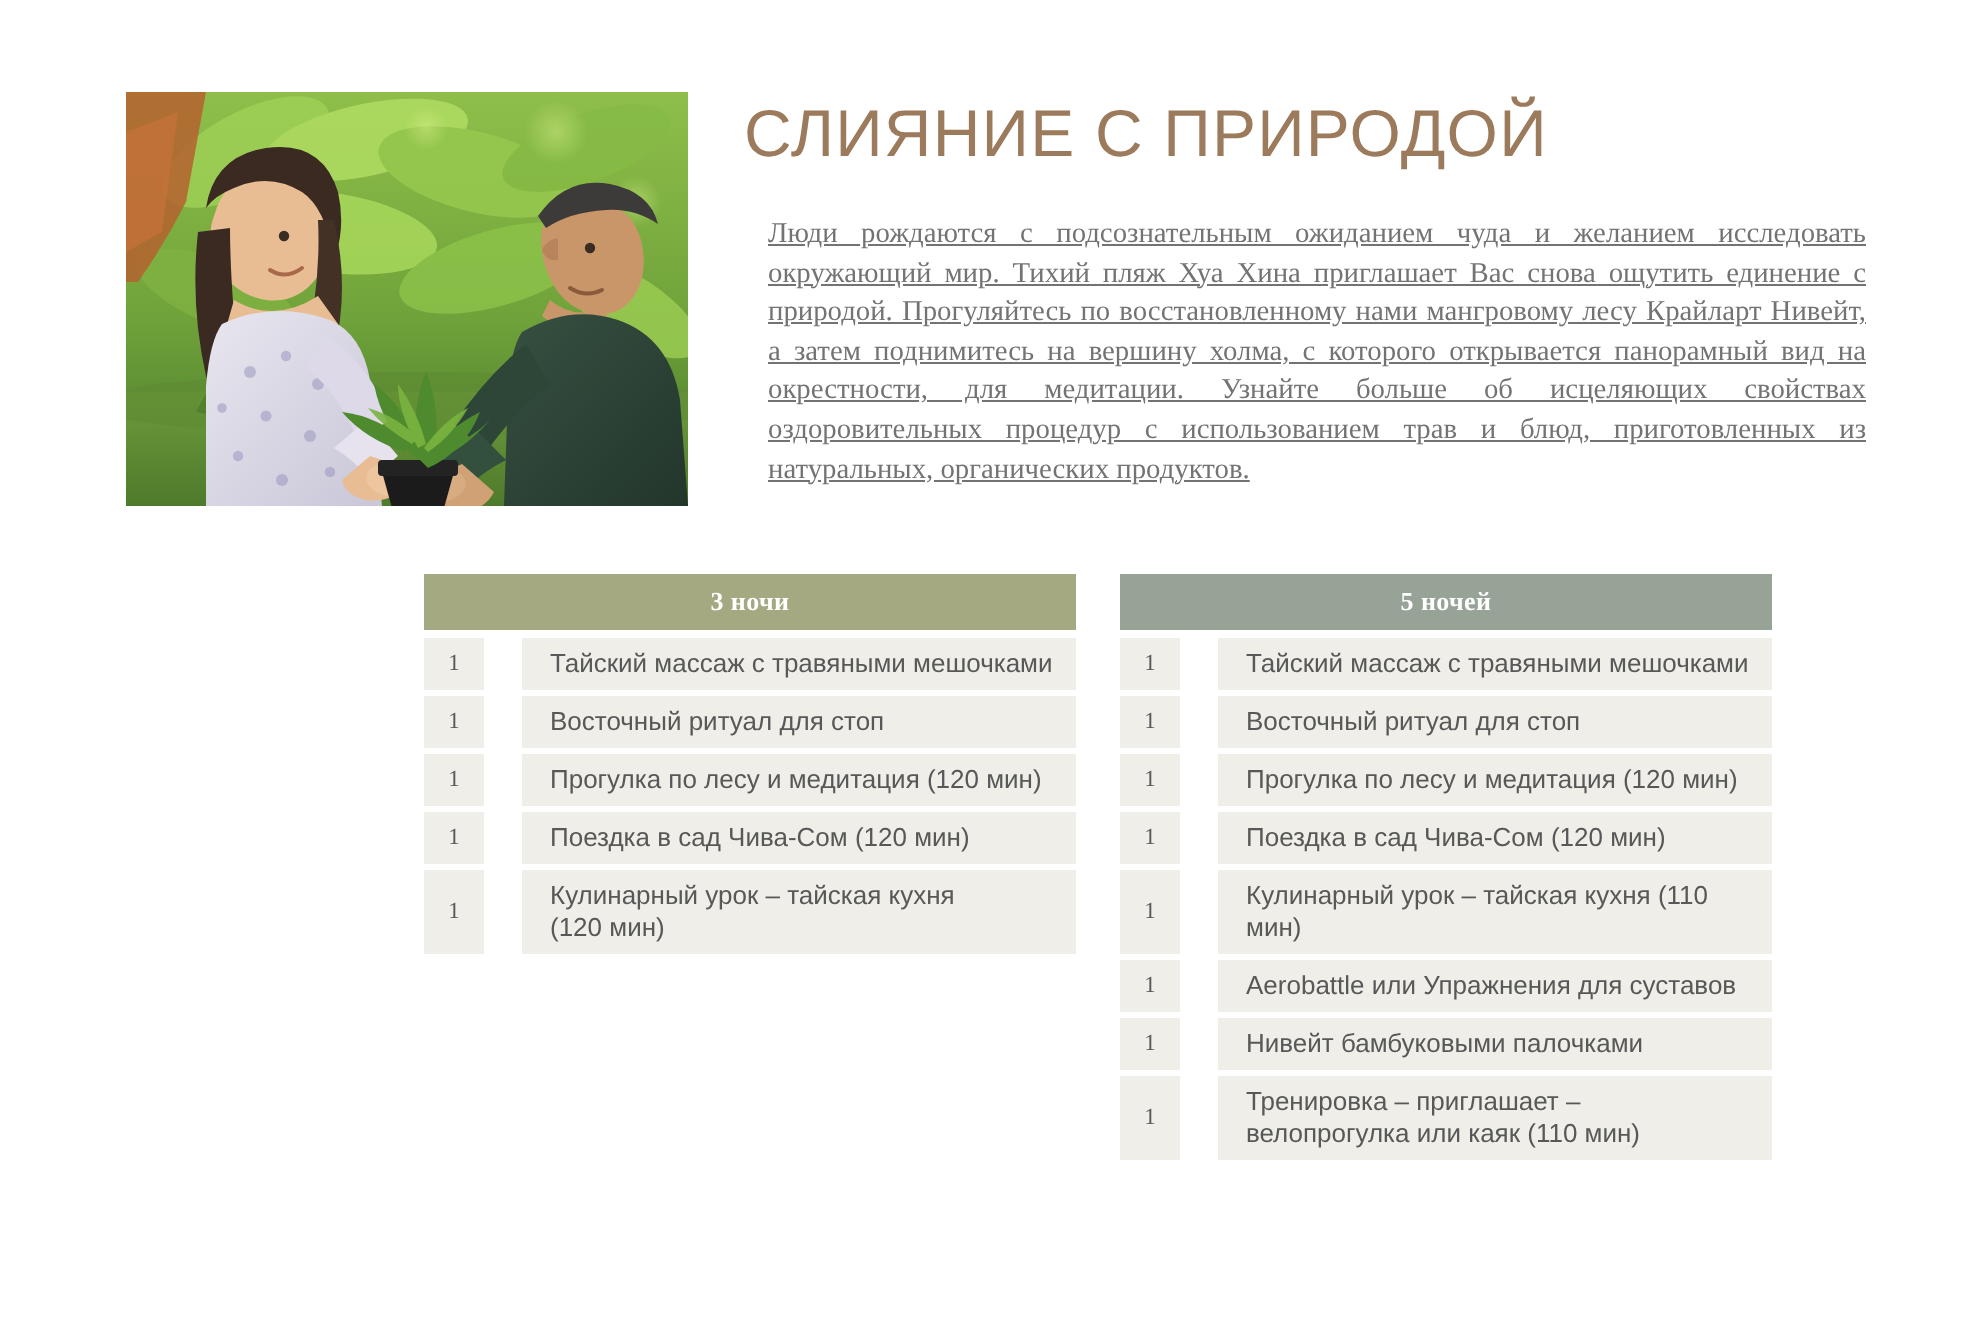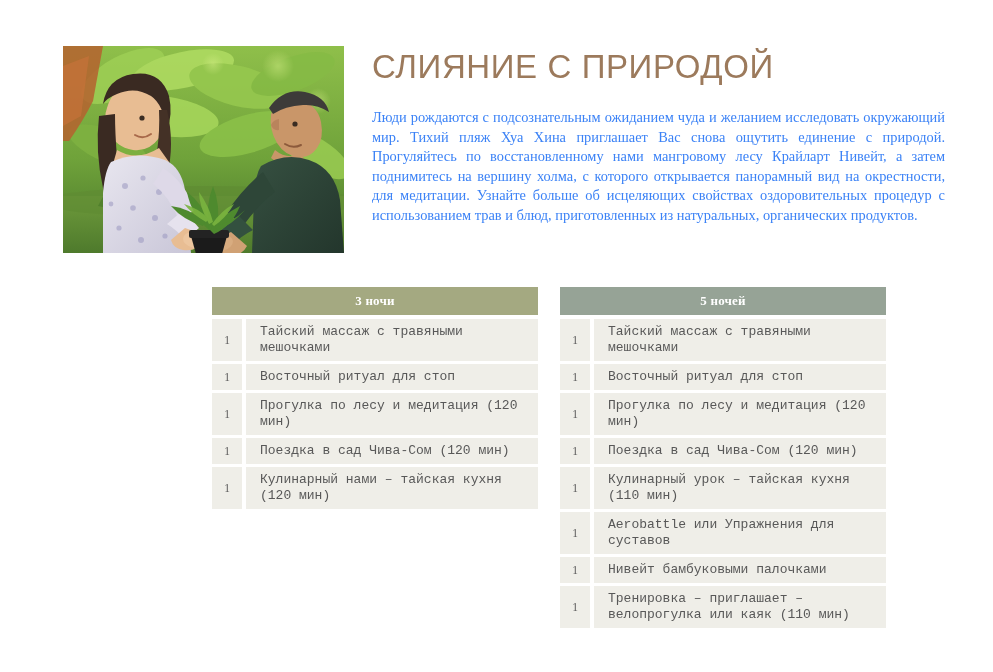--- a/index.html
+++ b/index.html
@@ -47,28 +47,29 @@
     font-family: "Liberation Sans", sans-serif;
     font-size: 33px;
     font-weight: 400;
     letter-spacing: 0.6px;
     color: #9c7a5c;
     line-height: 1.15;
     white-space: nowrap;
   }
 
   .hero-body {
-    margin: 0;
+    margin: 12px;
     margin-top: 22px;
     font-family: "Liberation Serif", serif;
     font-size: 14.4px;
     line-height: 19.6px;
-    color: #3b82f6;
+    color: #737373;
     text-align: justify;
     text-justify: inter-word;
+    text-decoration: underline;
   }
 
   
   .tables {
     position: absolute;
     left: 212px;
     top: 287px;
     width: 658px;
   }
   .pkg {
@@ -106,24 +107,24 @@
     background: #efeee8;
     color: #5a5a5a;
     font-family: "Liberation Serif", serif;
     font-size: 11.5px;
     display: flex;
     align-items: center;
     justify-content: center;
   }
   .row-label {
     flex: 1 1 auto;
-    margin-left: 4px;
+    margin-left: 19px;
     background: #efeee8;
     color: #585858;
-    font-family: Liberation Mono, monospace;
+    font-family: Liberation Sans, sans-serif;
     font-size: 13px;
     line-height: 16px;
     padding: 5px 10px 5px 14px;
     display: flex;
     align-items: center;
   }
   .row-label span { display: block; }
   .row.two-line { min-height: 38px; }
 </style>
 </head>
@@ -290,21 +291,21 @@
             <div class="row-label">
               <div>
                 <span>Поездка в сад Чива-Сом (120 мин)</span>
               </div>
             </div>
           </div>
           <div class="row two-line">
             <div class="row-qty">1</div>
             <div class="row-label">
               <div>
-                <span>Кулинарный нами – тайская кухня</span>
+                <span>Кулинарный урок – тайская кухня</span>
                 <span>(120 мин)</span>
               </div>
             </div>
           </div>
         </div>
     </div>
 
     <div class="pkg pkg-right">
       <div class="pkg-head">5 ночей</div>
       <div class="pkg-rows">

